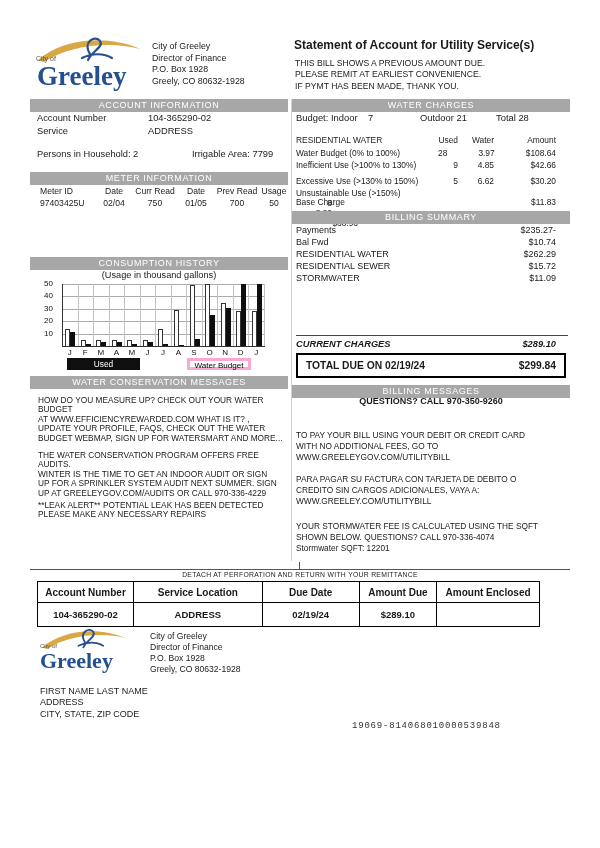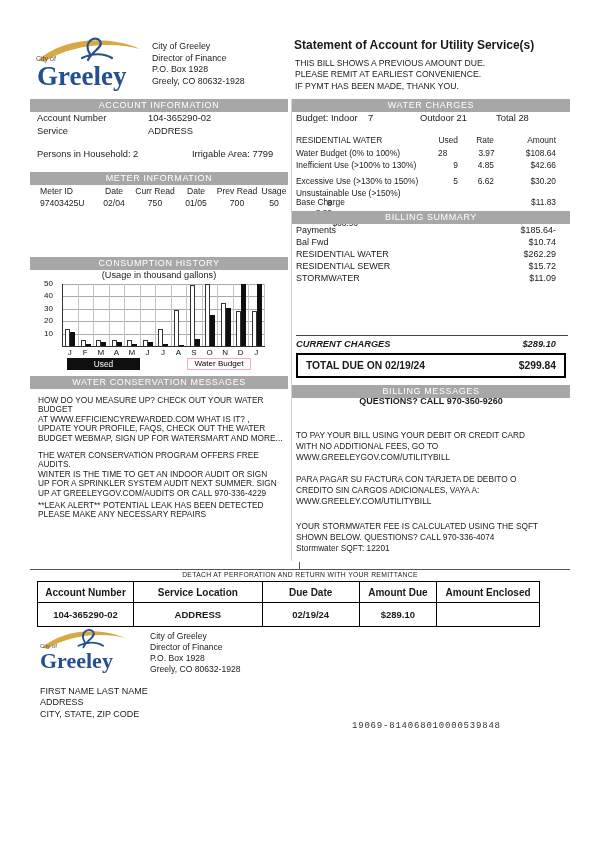--- a/index.html
+++ b/index.html
@@ -36,21 +36,21 @@
   .bar-budget{width:5px;background:#fff;border:1px solid #333;border-bottom:none;box-sizing:border-box;}
   .bar-used{width:5px;background:#0f0f0f;}
   .gridline{position:absolute;left:0;width:202px;height:1px;background:#ababab;z-index:0;}
   #chart-ylab{position:absolute;left:30px;top:284px;width:26px;height:62px;}
   #chart-ylab .ylab{position:absolute;right:3px;height:8px;line-height:8px;font-size:8px;text-align:right;color:#111;}
   #chart-xlab{position:absolute;left:62px;top:348px;width:202px;display:flex;}
   #chart-xlab .xl{flex:1;text-align:center;font-size:8px;color:#111;}
   .legend-used{position:absolute;left:67px;top:358px;width:73px;height:12px;background:#0f0f0f;
                color:#fff;font-size:8.3px;line-height:12px;text-align:center;}
   .legend-budget{position:absolute;left:187px;top:358px;width:64px;height:12px;background:#fff;
-               border:1px solid #f9a8d4;box-sizing:border-box;color:#000;font-size:8.1px;line-height:10px;text-align:center;}
+               border:3px solid #f9a8d4;box-sizing:border-box;color:#000;font-size:8.1px;line-height:10px;text-align:center;}
   
   .ccline{position:absolute;left:296px;top:335px;width:272px;border-top:1.2px solid #444;}
   .totalbox{position:absolute;left:296px;top:353px;width:270px;height:25px;border:2.5px solid #000;
             display:flex;justify-content:space-between;align-items:center;padding:0 8px;box-sizing:border-box;
             font-size:10.3px;font-weight:bold;}
   .vline{position:absolute;left:291px;top:99px;width:1px;height:462px;background:#d2d2d2;}
   
   .remit{position:absolute;left:37px;top:581px;width:503px;border-collapse:collapse;table-layout:fixed;}
   .remit td{border:1.6px solid #000;text-align:center;font-weight:bold;overflow:hidden;}
   .remit .hrow td{font-size:10px;height:18px;}
@@ -207,21 +207,21 @@
   <div class="abs pre" style="left:38px;top:501px;width:245px;font-size:8.3px;line-height:9.4px;">**LEAK ALERT** POTENTIAL LEAK HAS BEEN DETECTED
 PLEASE MAKE ANY NECESSARY REPAIRS</div>
 
   <div class="secbar colR" style="top:99px;">WATER CHARGES</div>
   <div class="abs" style="left:296px;top:112px;font-size:9.4px;white-space:pre;">Budget: Indoor    7</div>
   <div class="abs" style="left:420px;top:112px;font-size:9.4px;">Outdoor 21</div>
   <div class="abs" style="left:496px;top:112px;font-size:9.4px;">Total 28</div>
   <div class="wcrow" style="top:135px;color:#222;">
     <span class="wlab">RESIDENTIAL WATER</span>
     <span class="wused">Used</span>
-    <span class="wrate">Rate</span>
+    <span class="wrate">Water</span>
     <span class="wamt">Amount</span>
   </div>
   <div class="wcrow" style="top:148px;gap:28px;">
     <span class="wlab">Water Budget (0% to 100%)</span>
     <span class="wused">28</span>
     <span class="wrate">3.97</span>
     <span class="wamt">$108.64</span>
   </div>
   <div class="wcrow" style="top:160px;">
     <span class="wlab">Inefficient Use (&gt;100% to 130%)</span>
@@ -244,21 +244,21 @@
   <div class="wcrow" style="top:197px;">
     <span class="wlab">Base Charge</span>
     <span class="wused"></span>
     <span class="wrate"></span>
     <span class="wamt">$11.83</span>
   </div>
 
   <div class="secbar colR" style="top:211px;">BILLING SUMMARY</div>
   <div class="bsrow" style="top:225px;">
     <span>Payments</span>
-    <span>$185.64-</span>
+    <span>$235.27-</span>
   </div>
   <div class="bsrow" style="top:237px;">
     <span>Bal Fwd</span>
     <span>$10.74</span>
   </div>
   <div class="bsrow" style="top:249px;">
     <span>RESIDENTIAL WATER</span>
     <span>$262.29</span>
   </div>
   <div class="bsrow" style="top:261px;">

